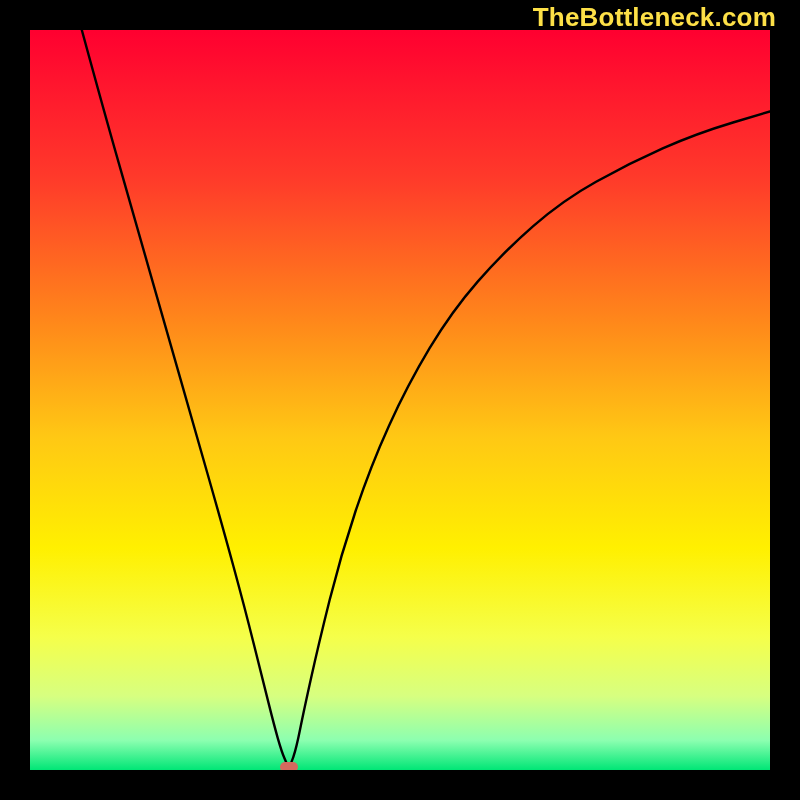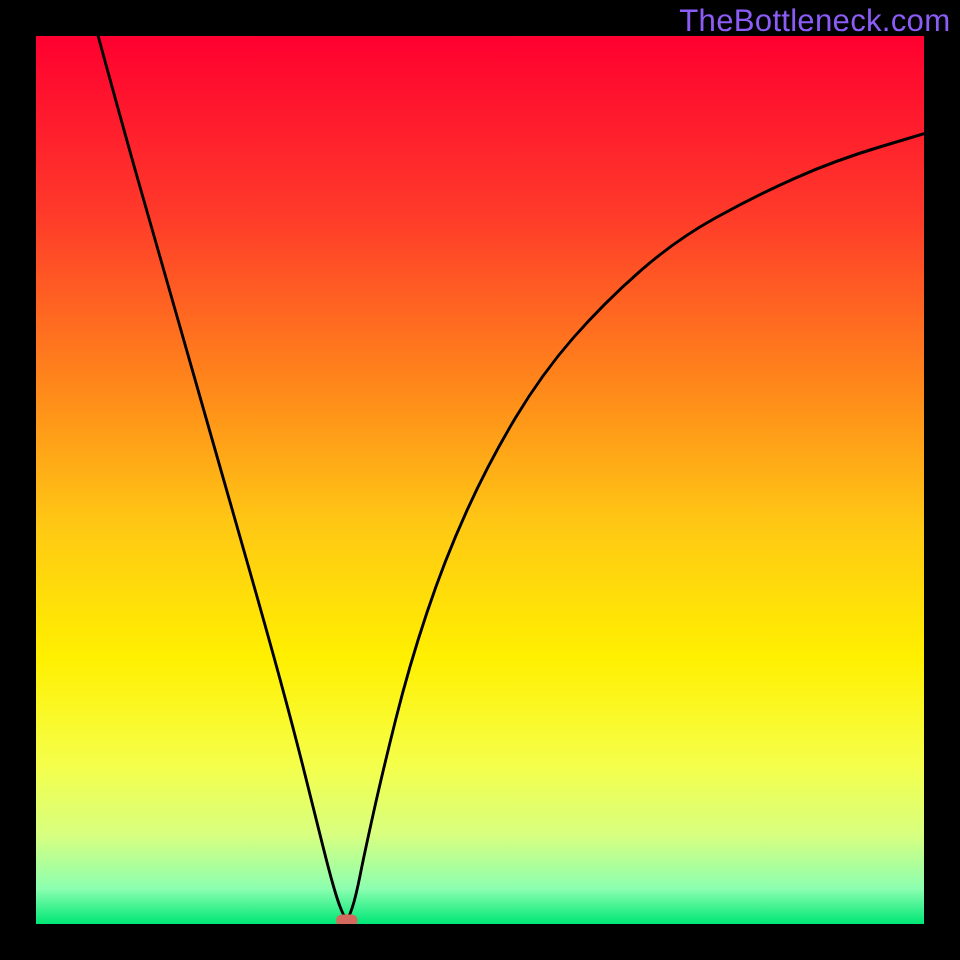--- a/index.html
+++ b/index.html
@@ -13,24 +13,24 @@
   }
   .frame {
     position: relative;
     width: 800px;
     height: 800px;
     background: #000000;
   }
   .watermark {
     position: absolute;
     top: 2px;
-    right: 8px;
-    color: #8b5cf6;
+    right: 24px;
+    color: #fde047;
     font-size: 26px;
-    font-weight: 400;
+    font-weight: 700;
     letter-spacing: 0.2px;
     user-select: none;
     z-index: 3;
   }
   svg.plot {
     position: absolute;
     left: 30px;
     top: 30px;
     width: 740px;
     height: 740px;

